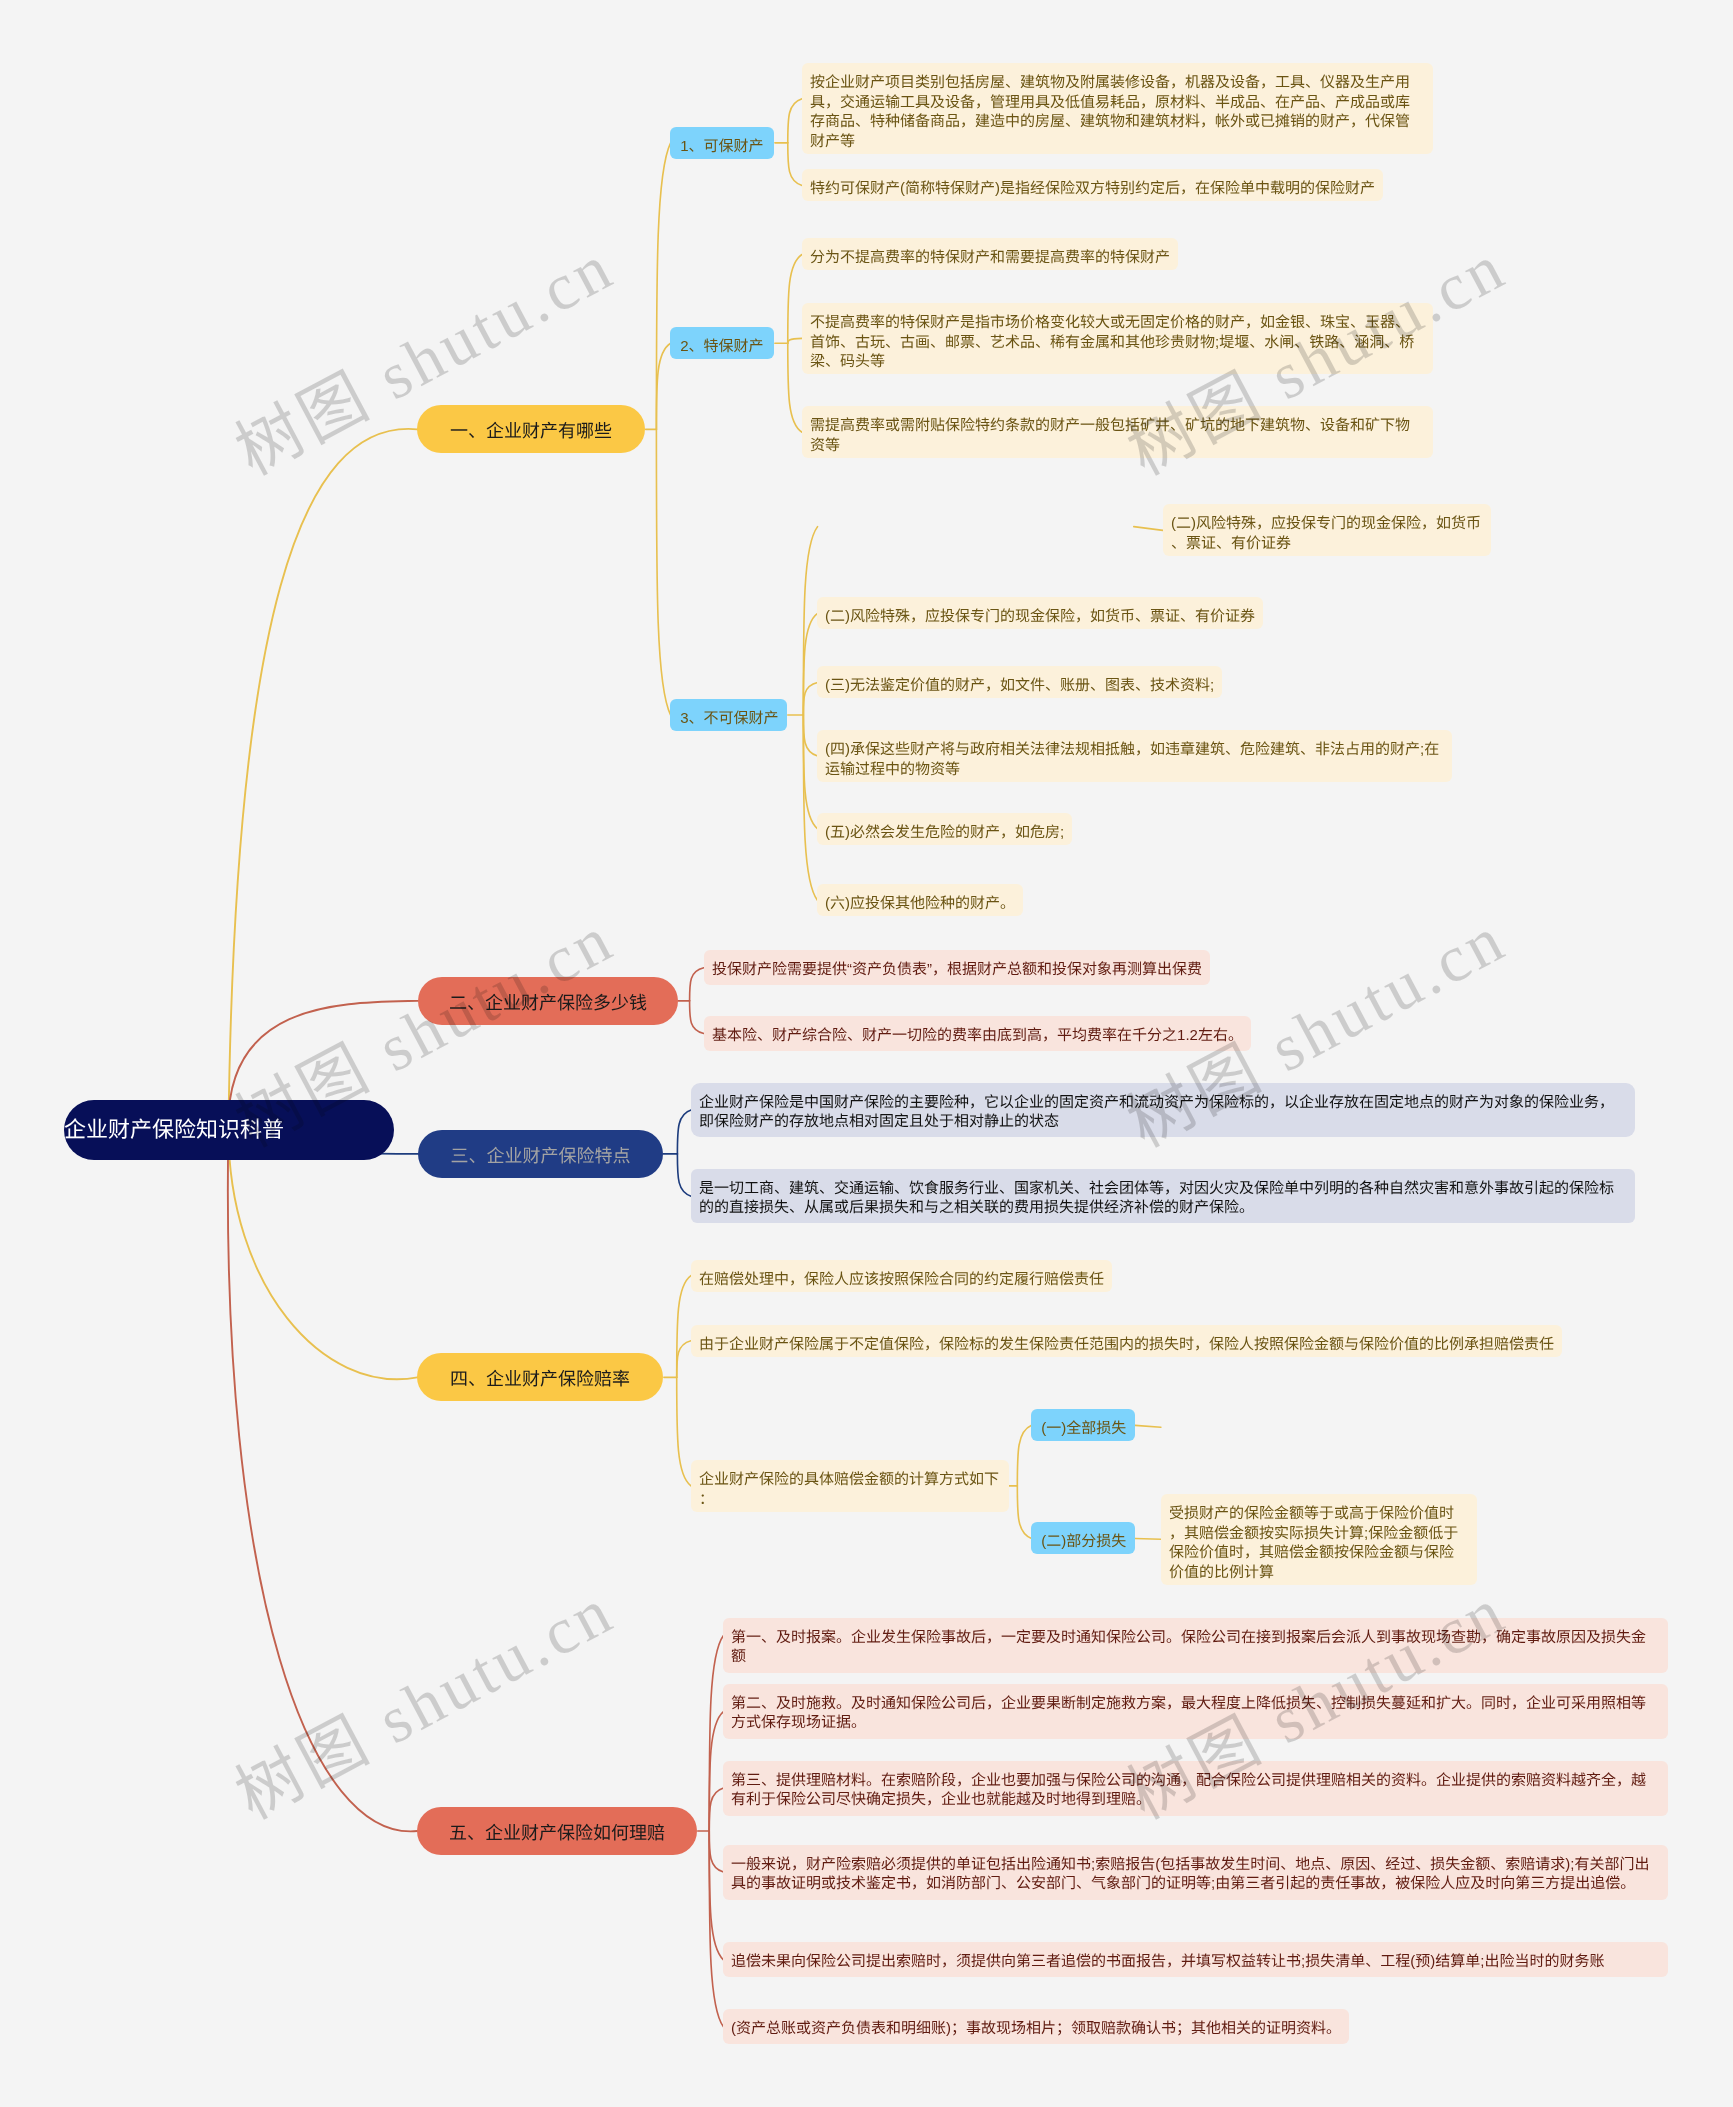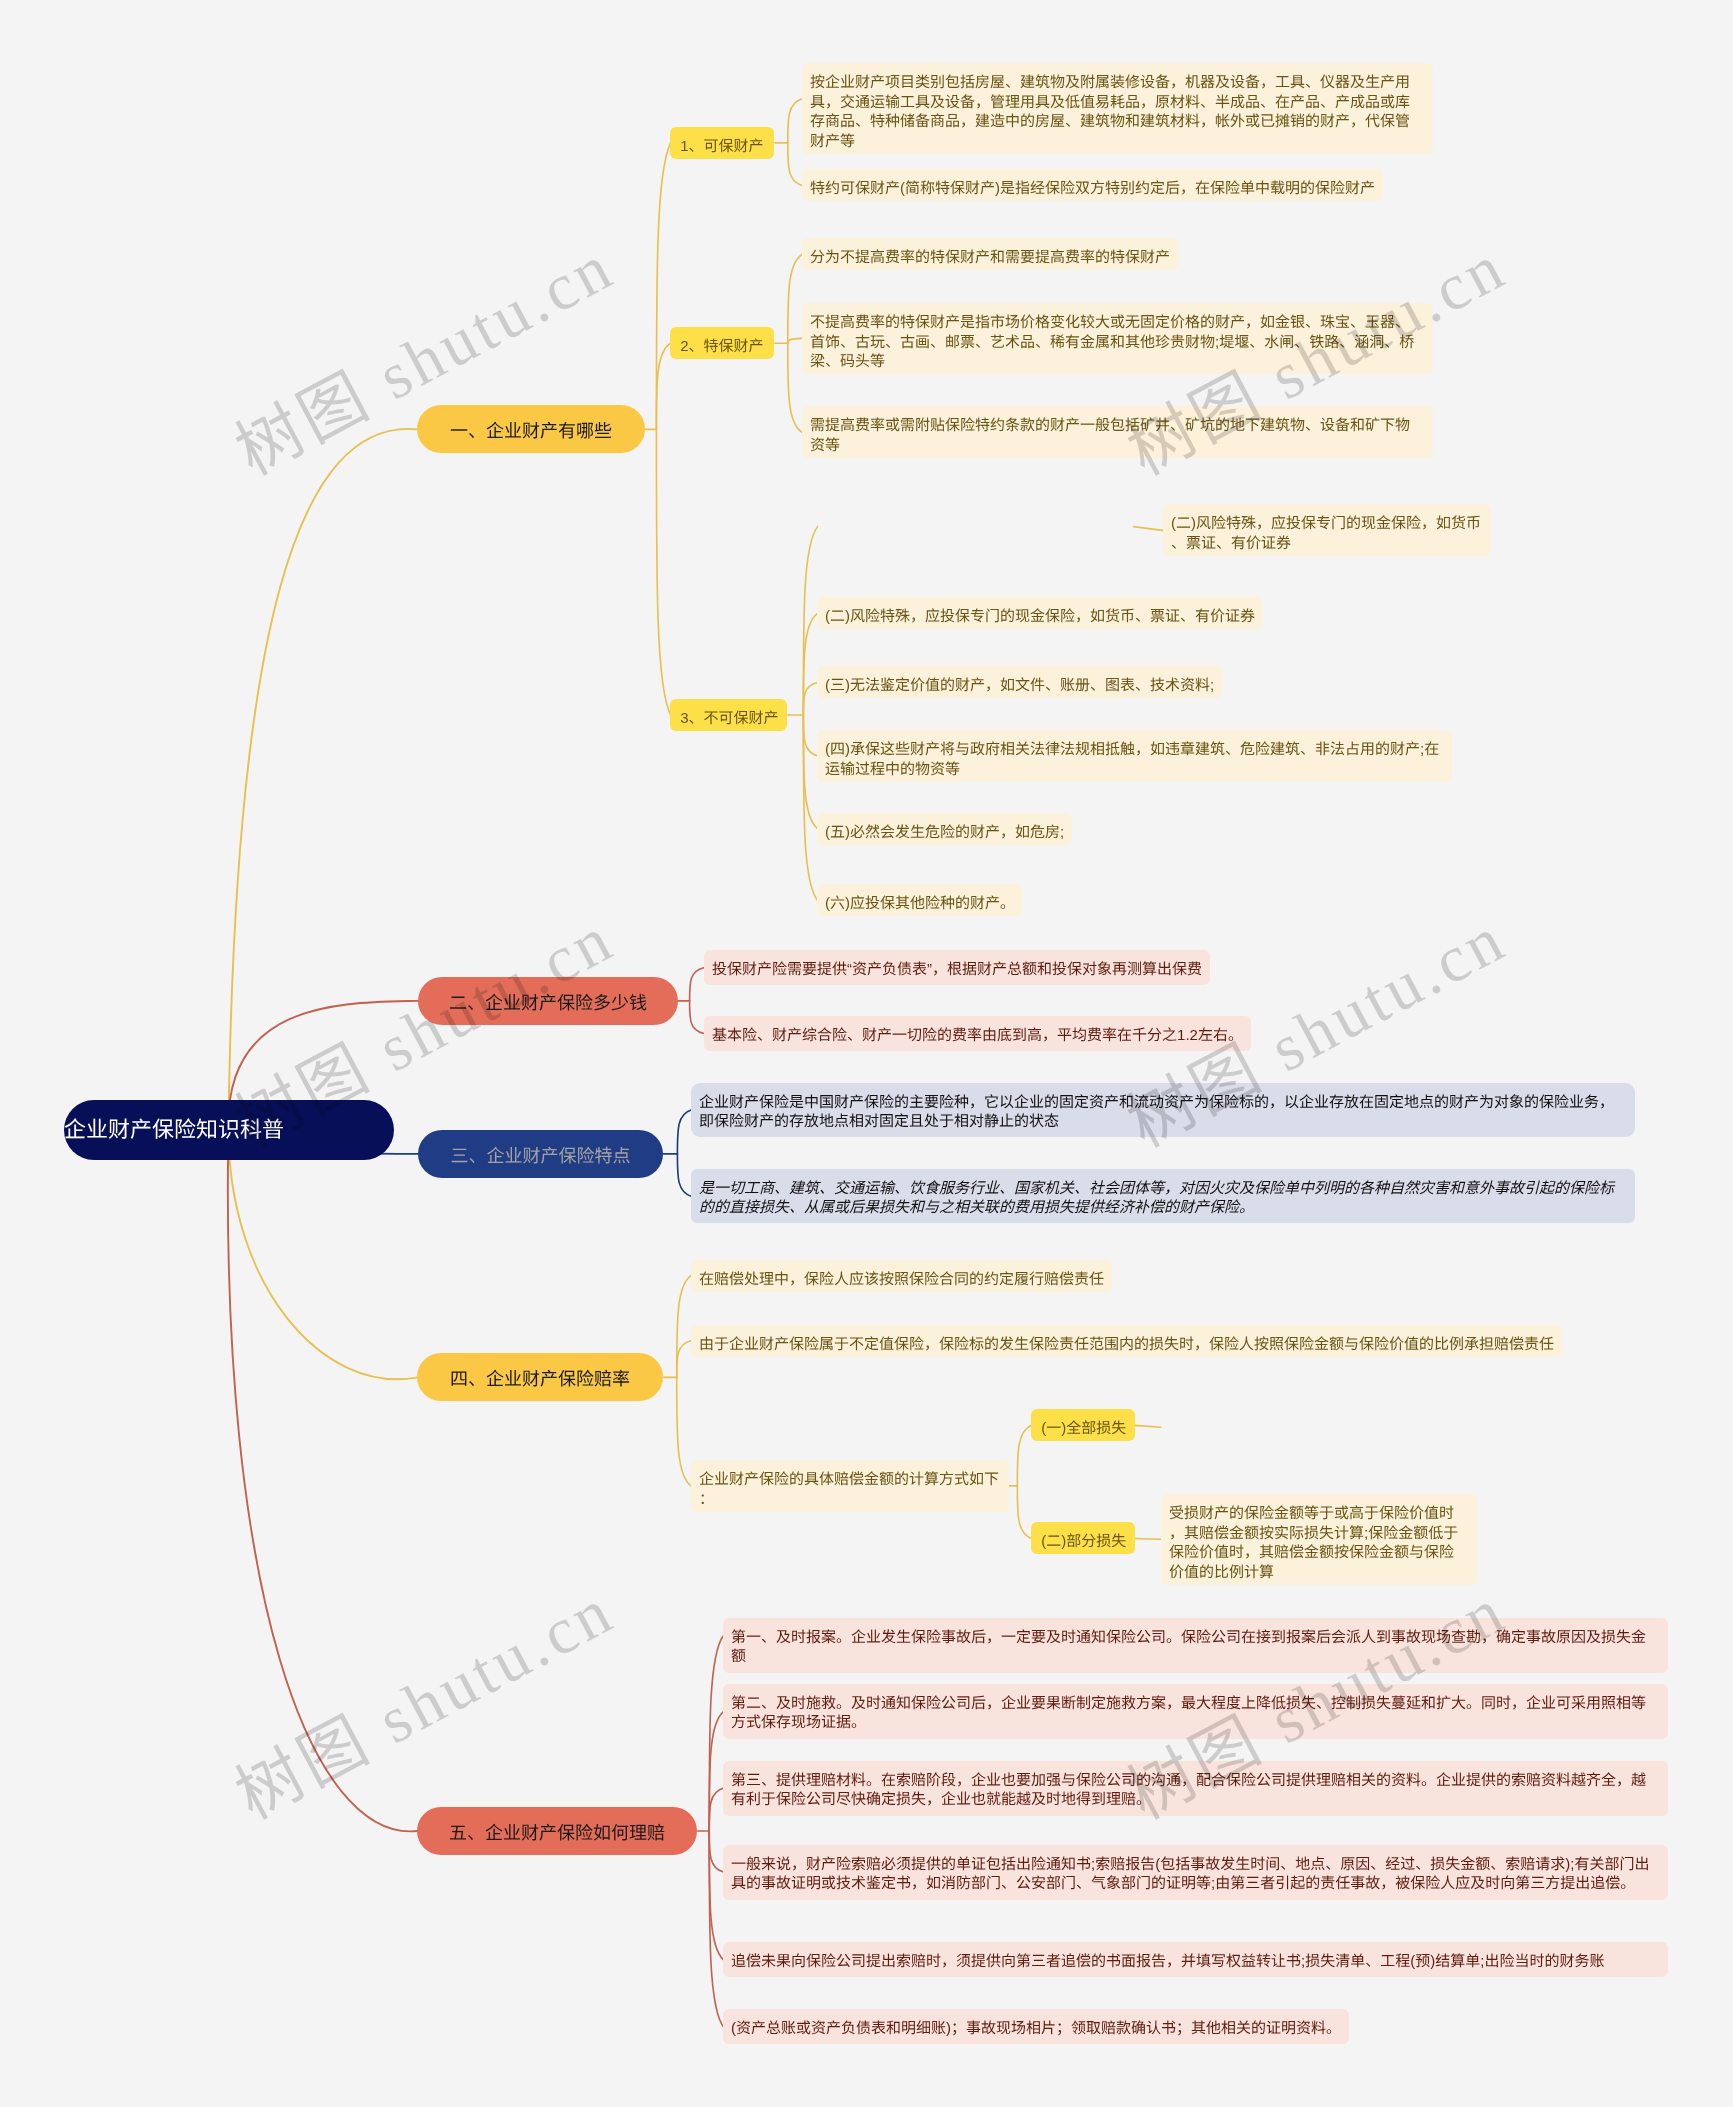--- a/index.html
+++ b/index.html
@@ -9,21 +9,21 @@
 #map{position:absolute;left:0;top:0;width:1734px;height:2108px;}
 svg#links{position:absolute;left:0;top:0;width:1734px;height:2108px;}
 svg#links path{fill:none;stroke-linecap:round;stroke-linejoin:round;}
 .n{position:absolute;box-sizing:border-box;}
 .root{background:#070F58;color:#fff;border-radius:31px;font-size:22px;line-height:32px;
       padding:14.2px 0;text-align:left;}
 .pill{border-radius:24.4px;font-size:18px;line-height:24px;padding:13.5px 0 10.8px;text-align:center;color:#1b1b1b;}
 .pill.y{background:#FBC845;}
 .pill.r{background:#E36D58;}
 .pill.b{background:#203C85;color:#a3a3a3;}
-.chip{border-radius:6.1px;background:#fde047;color:#6A5413;font-size:15px;line-height:19.5px;
+.chip{border-radius:6.1px;background:#7dd3fc;color:#6A5413;font-size:15px;line-height:19.5px;
       padding:9.1px 10.2px 3.7px;white-space:nowrap;}
 .leaf{border-radius:6.1px;font-size:15px;line-height:19.5px;line-break:anywhere;overflow-wrap:anywhere;}
 .leaf.y{background:#FCF1DB;color:#6A5413;padding:9.1px 8.1px 3.7px;}
 .leaf.r{background:#F9E4DD;color:#601B10;padding:8.5px 8.1px 7.4px;}
 .leaf.b{background:#D9DCE9;color:#111;padding:8.8px 8.1px 6.1px;}
 .wm{position:absolute;white-space:nowrap;color:#000;opacity:.16;
     font-family:"Liberation Serif",serif;font-size:66px;letter-spacing:4.1px;transform:rotate(-28deg);
     transform-origin:0 100%;pointer-events:none;mix-blend-mode:multiply;}
 </style>
 </head>
@@ -94,21 +94,21 @@
 <div class="n leaf y" id="l123" style="left:802px;top:406px;width:631px;">需提高费率或需附贴保险特约条款的财产一般包括矿井、矿坑的地下建筑物、设备和矿下物资等</div>
 <div class="n leaf y" id="l131a" style="left:1163px;top:504px;width:328px;">(二)风险特殊，应投保专门的现金保险，如货币、票证、有价证券</div>
 <div class="n leaf y" id="l132" style="left:817px;top:597px;">(二)风险特殊，应投保专门的现金保险，如货币、票证、有价证券</div>
 <div class="n leaf y" id="l133" style="left:817px;top:666px;">(三)无法鉴定价值的财产，如文件、账册、图表、技术资料;</div>
 <div class="n leaf y" id="l134" style="left:817px;top:730px;width:635px;">(四)承保这些财产将与政府相关法律法规相抵触，如违章建筑、危险建筑、非法占用的财产;在运输过程中的物资等</div>
 <div class="n leaf y" id="l135" style="left:817px;top:813px;">(五)必然会发生危险的财产，如危房;</div>
 <div class="n leaf y" id="l136" style="left:817px;top:884px;">(六)应投保其他险种的财产。</div>
 <div class="n leaf r" id="l21" style="left:704px;top:950px;">投保财产险需要提供“资产负债表”，根据财产总额和投保对象再测算出保费</div>
 <div class="n leaf r" id="l22" style="left:704px;top:1016px;">基本险、财产综合险、财产一切险的费率由底到高，平均费率在千分之1.2左右。</div>
 <div class="n leaf b" id="l31" style="left:691px;top:1083px;width:944px;border-radius:9px;">企业财产保险是中国财产保险的主要险种，它以企业的固定资产和流动资产为保险标的，以企业存放在固定地点的财产为对象的保险业务，即保险财产的存放地点相对固定且处于相对静止的状态</div>
-<div class="n leaf b" id="l32" style="left:691px;top:1169px;width:944px;font-style:italic;">是一切工商、建筑、交通运输、饮食服务行业、国家机关、社会团体等，对因火灾及保险单中列明的各种自然灾害和意外事故引起的保险标的的直接损失、从属或后果损失和与之相关联的费用损失提供经济补偿的财产保险。</div>
+<div class="n leaf b" id="l32" style="left:691px;top:1169px;width:944px;">是一切工商、建筑、交通运输、饮食服务行业、国家机关、社会团体等，对因火灾及保险单中列明的各种自然灾害和意外事故引起的保险标的的直接损失、从属或后果损失和与之相关联的费用损失提供经济补偿的财产保险。</div>
 <div class="n leaf y" id="l41" style="left:691px;top:1260px;">在赔偿处理中，保险人应该按照保险合同的约定履行赔偿责任</div>
 <div class="n leaf y" id="l42" style="left:691px;top:1325px;">由于企业财产保险属于不定值保险，保险标的发生保险责任范围内的损失时，保险人按照保险金额与保险价值的比例承担赔偿责任</div>
 <div class="n leaf y" id="l43" style="left:691px;top:1460px;width:318px;">企业财产保险的具体赔偿金额的计算方式如下：</div>
 <div class="n chip" id="l431" style="left:1031px;top:1409px;width:104px;">(一)全部损失</div>
 <div class="n chip" id="l432" style="left:1031px;top:1522px;width:104px;">(二)部分损失</div>
 <div class="n leaf y" id="l432a" style="left:1161px;top:1494px;width:316px;">受损财产的保险金额等于或高于保险价值时，其赔偿金额按实际损失计算;保险金额低于保险价值时，其赔偿金额按保险金额与保险价值的比例计算</div>
 <div class="n leaf r" id="l51" style="left:723px;top:1618px;width:945px;">第一、及时报案。企业发生保险事故后，一定要及时通知保险公司。保险公司在接到报案后会派人到事故现场查勘，确定事故原因及损失金额</div>
 <div class="n leaf r" id="l52" style="left:723px;top:1684px;width:945px;">第二、及时施救。及时通知保险公司后，企业要果断制定施救方案，最大程度上降低损失、控制损失蔓延和扩大。同时，企业可采用照相等方式保存现场证据。</div>
 <div class="n leaf r" id="l53" style="left:723px;top:1761px;width:945px;">第三、提供理赔材料。在索赔阶段，企业也要加强与保险公司的沟通，配合保险公司提供理赔相关的资料。企业提供的索赔资料越齐全，越有利于保险公司尽快确定损失，企业也就能越及时地得到理赔。</div>
 <div class="n leaf r" id="l54" style="left:723px;top:1845px;width:945px;">一般来说，财产险索赔必须提供的单证包括出险通知书;索赔报告(包括事故发生时间、地点、原因、经过、损失金额、索赔请求);有关部门出具的事故证明或技术鉴定书，如消防部门、公安部门、气象部门的证明等;由第三者引起的责任事故，被保险人应及时向第三方提出追偿。</div>

